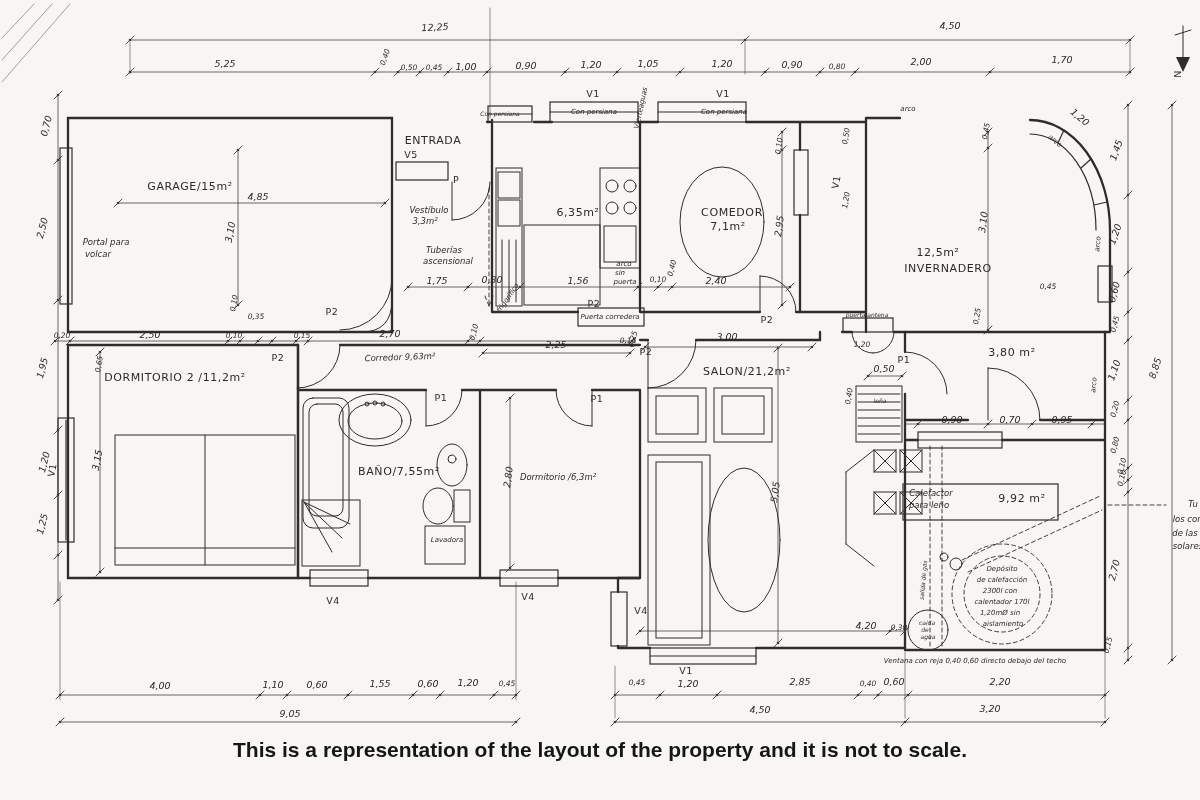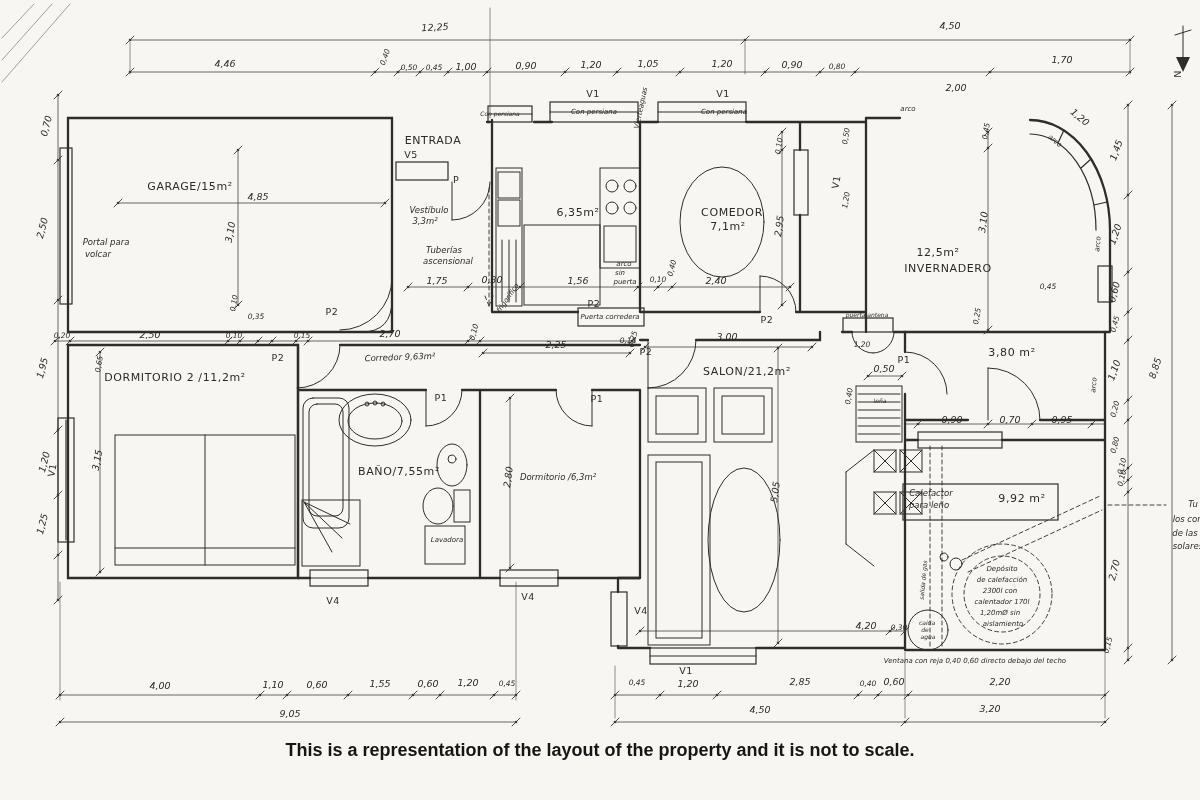--- a/index.html
+++ b/index.html
@@ -19,21 +19,21 @@
   .l-room{font-size:11px;letter-spacing:.6px;}
   .l-dim{font-size:9.5px;font-style:italic;}
   .l-dimsm{font-size:7.5px;font-style:italic;}
   .l-code{font-size:9.5px;letter-spacing:.5px;}
   .l-note{font-size:8.5px;font-style:italic;}
   .l-notesm{font-size:7px;font-style:italic;}
   .l-tiny{font-size:6px;font-style:italic;}
   .title{position:absolute;left:92px;top:612px;font-size:27px;color:#3a3938;letter-spacing:1px;
          font-family:"Liberation Sans",sans-serif;}
   .disc{position:absolute;left:0;right:0;top:740px;text-align:center;font-weight:bold;
-        font-size:18px;line-height:20px;color:#161616;font-family:"Liberation Sans",sans-serif;}
+        font-size:21px;line-height:20px;color:#161616;font-family:"Liberation Sans",sans-serif;}
   .disc .es{color:#e00000;}
 </style>
 </head>
 <body>
 
 <div class="page">
 
   <svg id="plan" width="1200" height="738" viewBox="0 0 1200 738">
 
     <g class="marks">
@@ -389,32 +389,32 @@
         <line x1="516" y1="582" x2="516" y2="700" style="stroke-width: 0.55;"></line>
         <line x1="615" y1="666" x2="615" y2="718" style="stroke-width: 0.55;"></line>
         <line x1="905" y1="652" x2="905" y2="718" style="stroke-width: 0.55;"></line>
         <line x1="1105" y1="652" x2="1105" y2="718" style="stroke-width: 0.55;"></line>
       </g>
   </svg>
 
   <div id="labels">
       <span class="lbl l-dim" style="left: 435px; top: 27px; transform: translate(-50%, -50%) rotate(-3deg);">12,25</span>
       <span class="lbl l-dim" style="left: 950px; top: 25px; transform: translate(-50%, -50%) rotate(0deg);">4,50</span>
-      <span class="lbl l-dim" style="left: 225px; top: 63px; transform: translate(-50%, -50%) rotate(0deg);">4,46</span>
+      <span class="lbl l-dim" style="left: 225px; top: 63px; transform: translate(-50%, -50%) rotate(0deg);">5,25</span>
       <span class="lbl l-dimsm" style="left: 385px; top: 57px; transform: translate(-50%, -50%) rotate(-70deg);">0,40</span>
       <span class="lbl l-dimsm" style="left: 409px; top: 67px; transform: translate(-50%, -50%) rotate(0deg);">0,50</span>
       <span class="lbl l-dimsm" style="left: 434px; top: 67px; transform: translate(-50%, -50%) rotate(0deg);">0,45</span>
       <span class="lbl l-dim" style="left: 466px; top: 66px; transform: translate(-50%, -50%) rotate(0deg);">1,00</span>
       <span class="lbl l-dim" style="left: 526px; top: 65px; transform: translate(-50%, -50%) rotate(0deg);">0,90</span>
       <span class="lbl l-dim" style="left: 591px; top: 64px; transform: translate(-50%, -50%) rotate(0deg);">1,20</span>
       <span class="lbl l-dim" style="left: 648px; top: 63px; transform: translate(-50%, -50%) rotate(0deg);">1,05</span>
       <span class="lbl l-dim" style="left: 722px; top: 63px; transform: translate(-50%, -50%) rotate(0deg);">1,20</span>
       <span class="lbl l-dim" style="left: 792px; top: 64px; transform: translate(-50%, -50%) rotate(0deg);">0,90</span>
       <span class="lbl l-dimsm" style="left: 837px; top: 66px; transform: translate(-50%, -50%) rotate(0deg);">0,80</span>
-      <span class="lbl l-dim" style="left: 956px; top: 61px; transform: translate(-50%, -50%) rotate(0deg); margin-top: 26px;">2,00</span>
+      <span class="lbl l-dim" style="left: 921px; top: 61px; transform: translate(-50%, -50%) rotate(0deg);">2,00</span>
       <span class="lbl l-dim" style="left: 1062px; top: 59px; transform: translate(-50%, -50%) rotate(0deg);">1,70</span>
       <span class="lbl l-dim" style="left: 46px; top: 126px; transform: translate(-50%, -50%) rotate(-75deg);">0,70</span>
       <span class="lbl l-dim" style="left: 42px; top: 228px; transform: translate(-50%, -50%) rotate(-75deg);">2,50</span>
       <span class="lbl l-dim" style="left: 42px; top: 368px; transform: translate(-50%, -50%) rotate(-75deg);">1,95</span>
       <span class="lbl l-dim" style="left: 44px; top: 462px; transform: translate(-50%, -50%) rotate(-75deg);">1,20</span>
       <span class="lbl l-dim" style="left: 42px; top: 524px; transform: translate(-50%, -50%) rotate(-75deg);">1,25</span>
       <span class="lbl l-dim" style="left: 1116px; top: 150px; transform: translate(-50%, -50%) rotate(-70deg);">1,45</span>
       <span class="lbl l-dim" style="left: 1115px; top: 234px; transform: translate(-50%, -50%) rotate(-70deg);">1,20</span>
       <span class="lbl l-dim" style="left: 1114px; top: 292px; transform: translate(-50%, -50%) rotate(-75deg);">0,60</span>
       <span class="lbl l-dimsm" style="left: 1115px; top: 324px; transform: translate(-50%, -50%) rotate(-75deg);">0,45</span>

